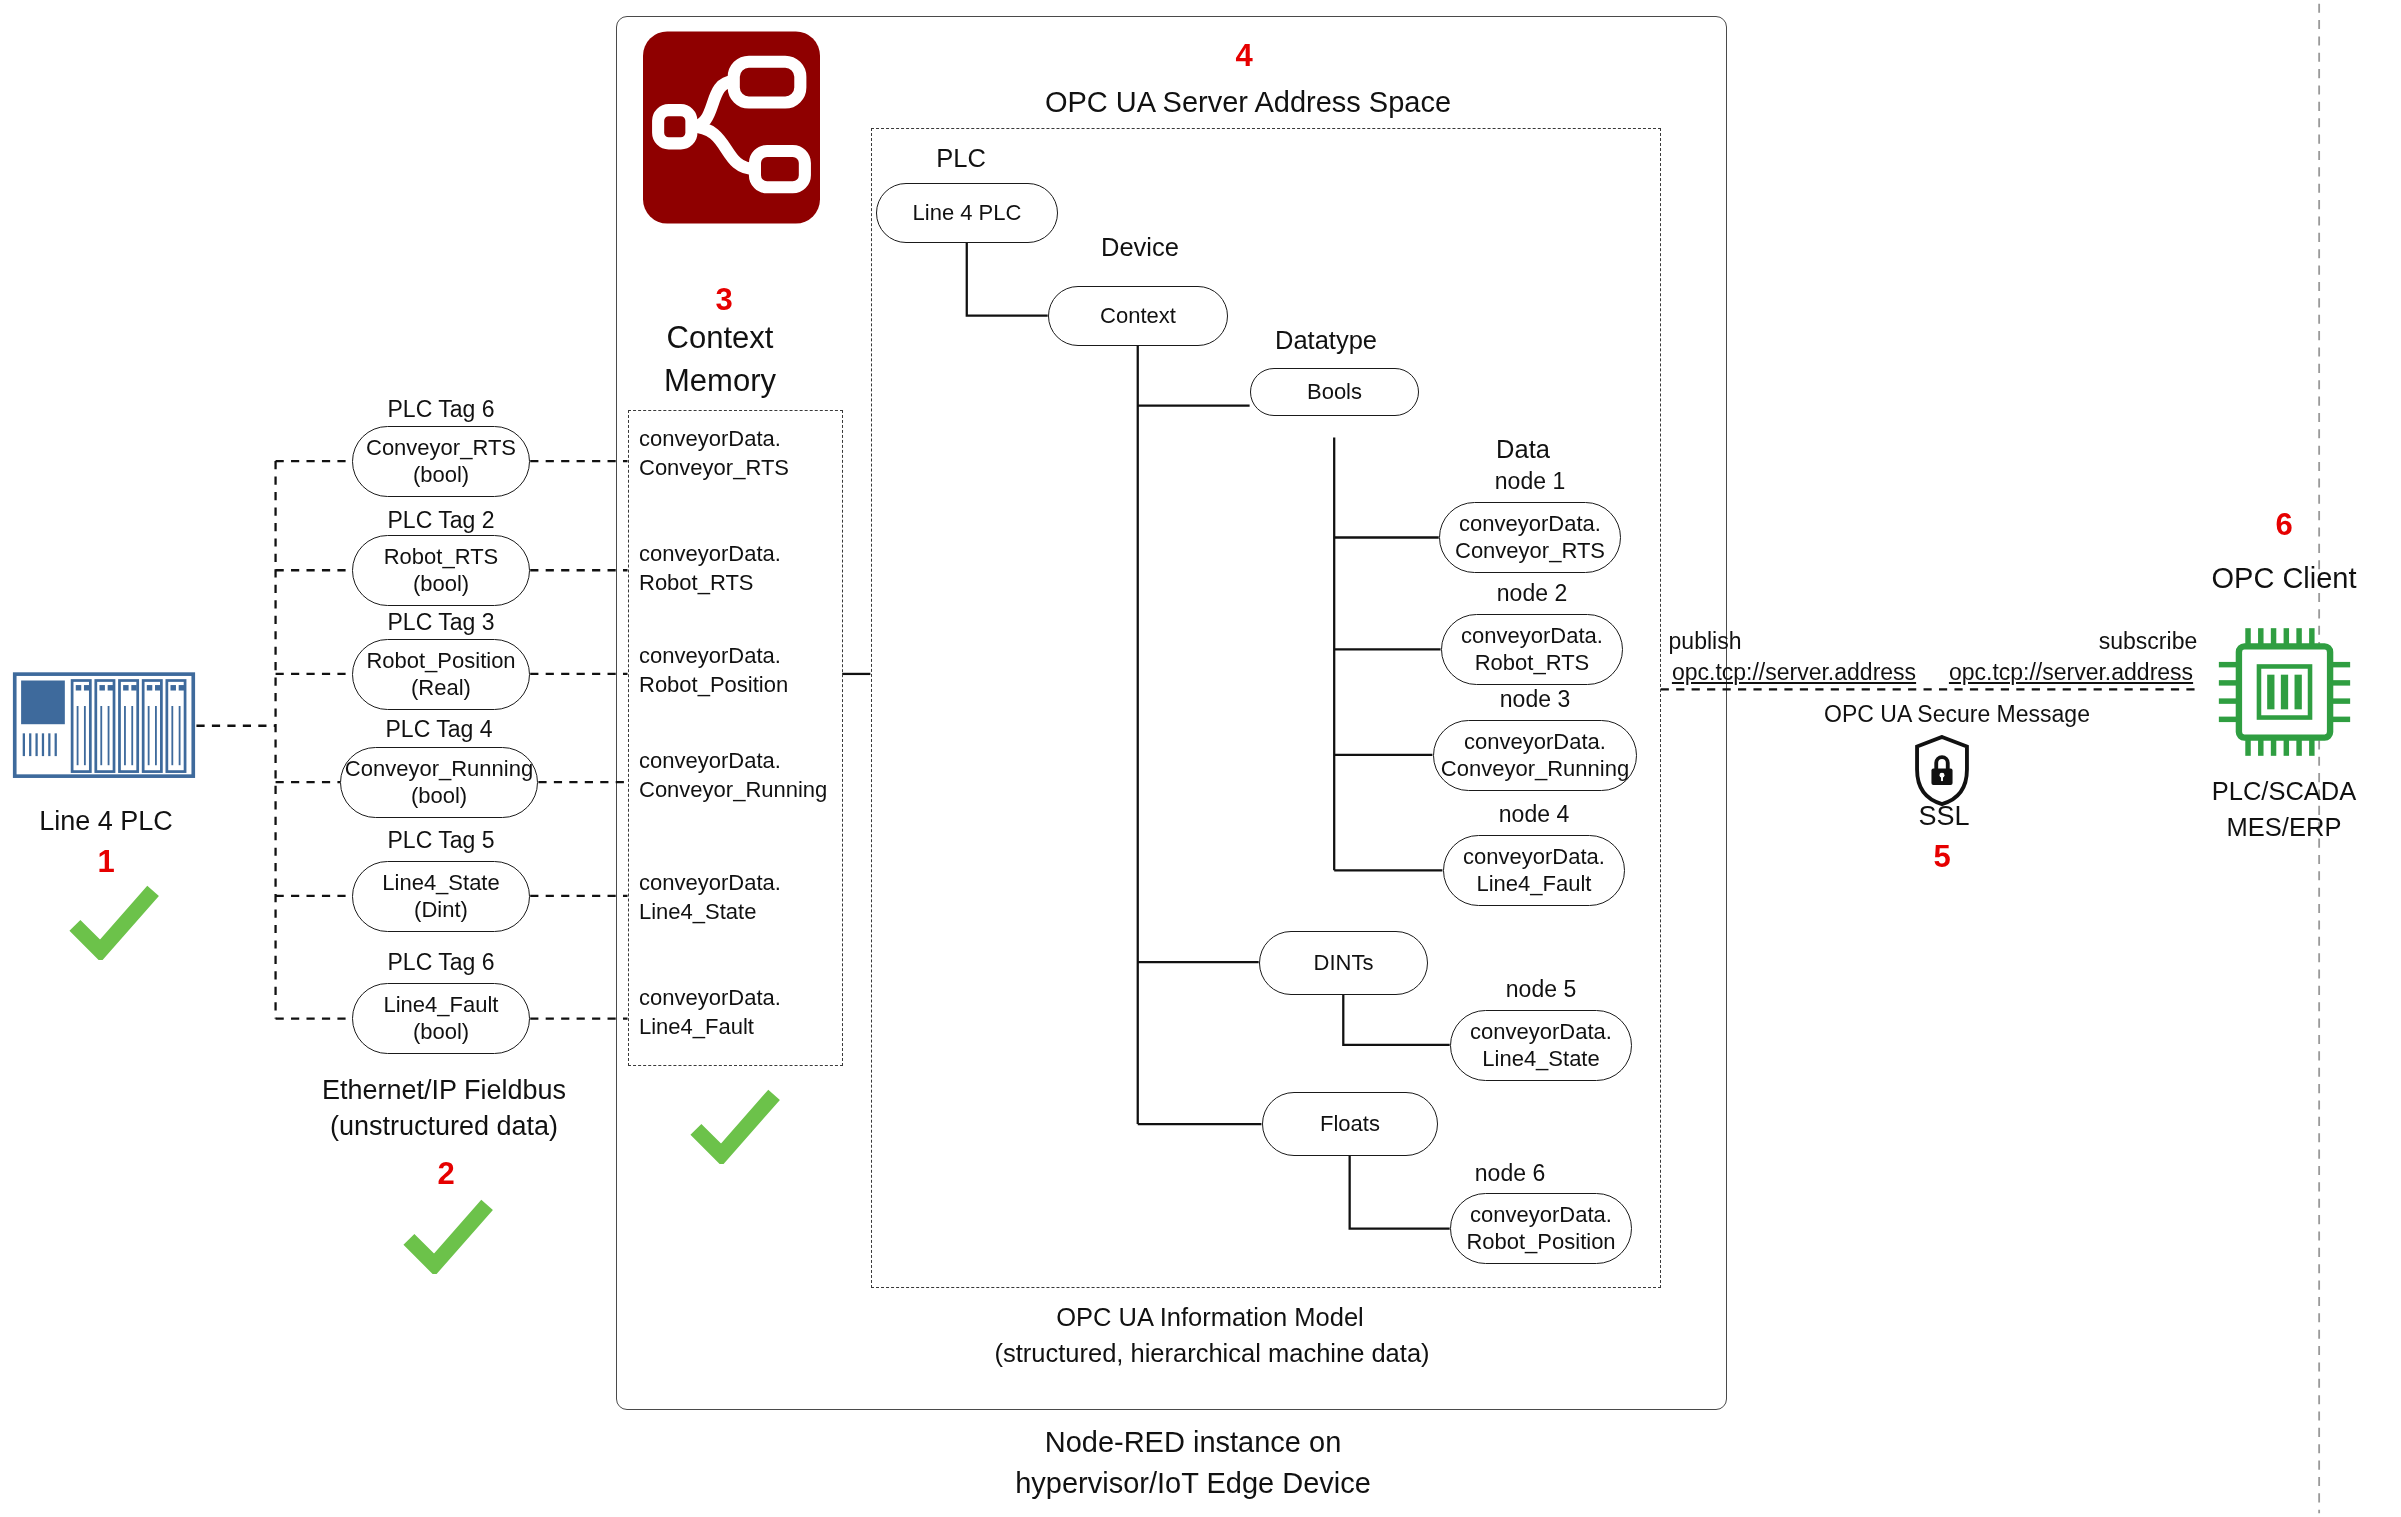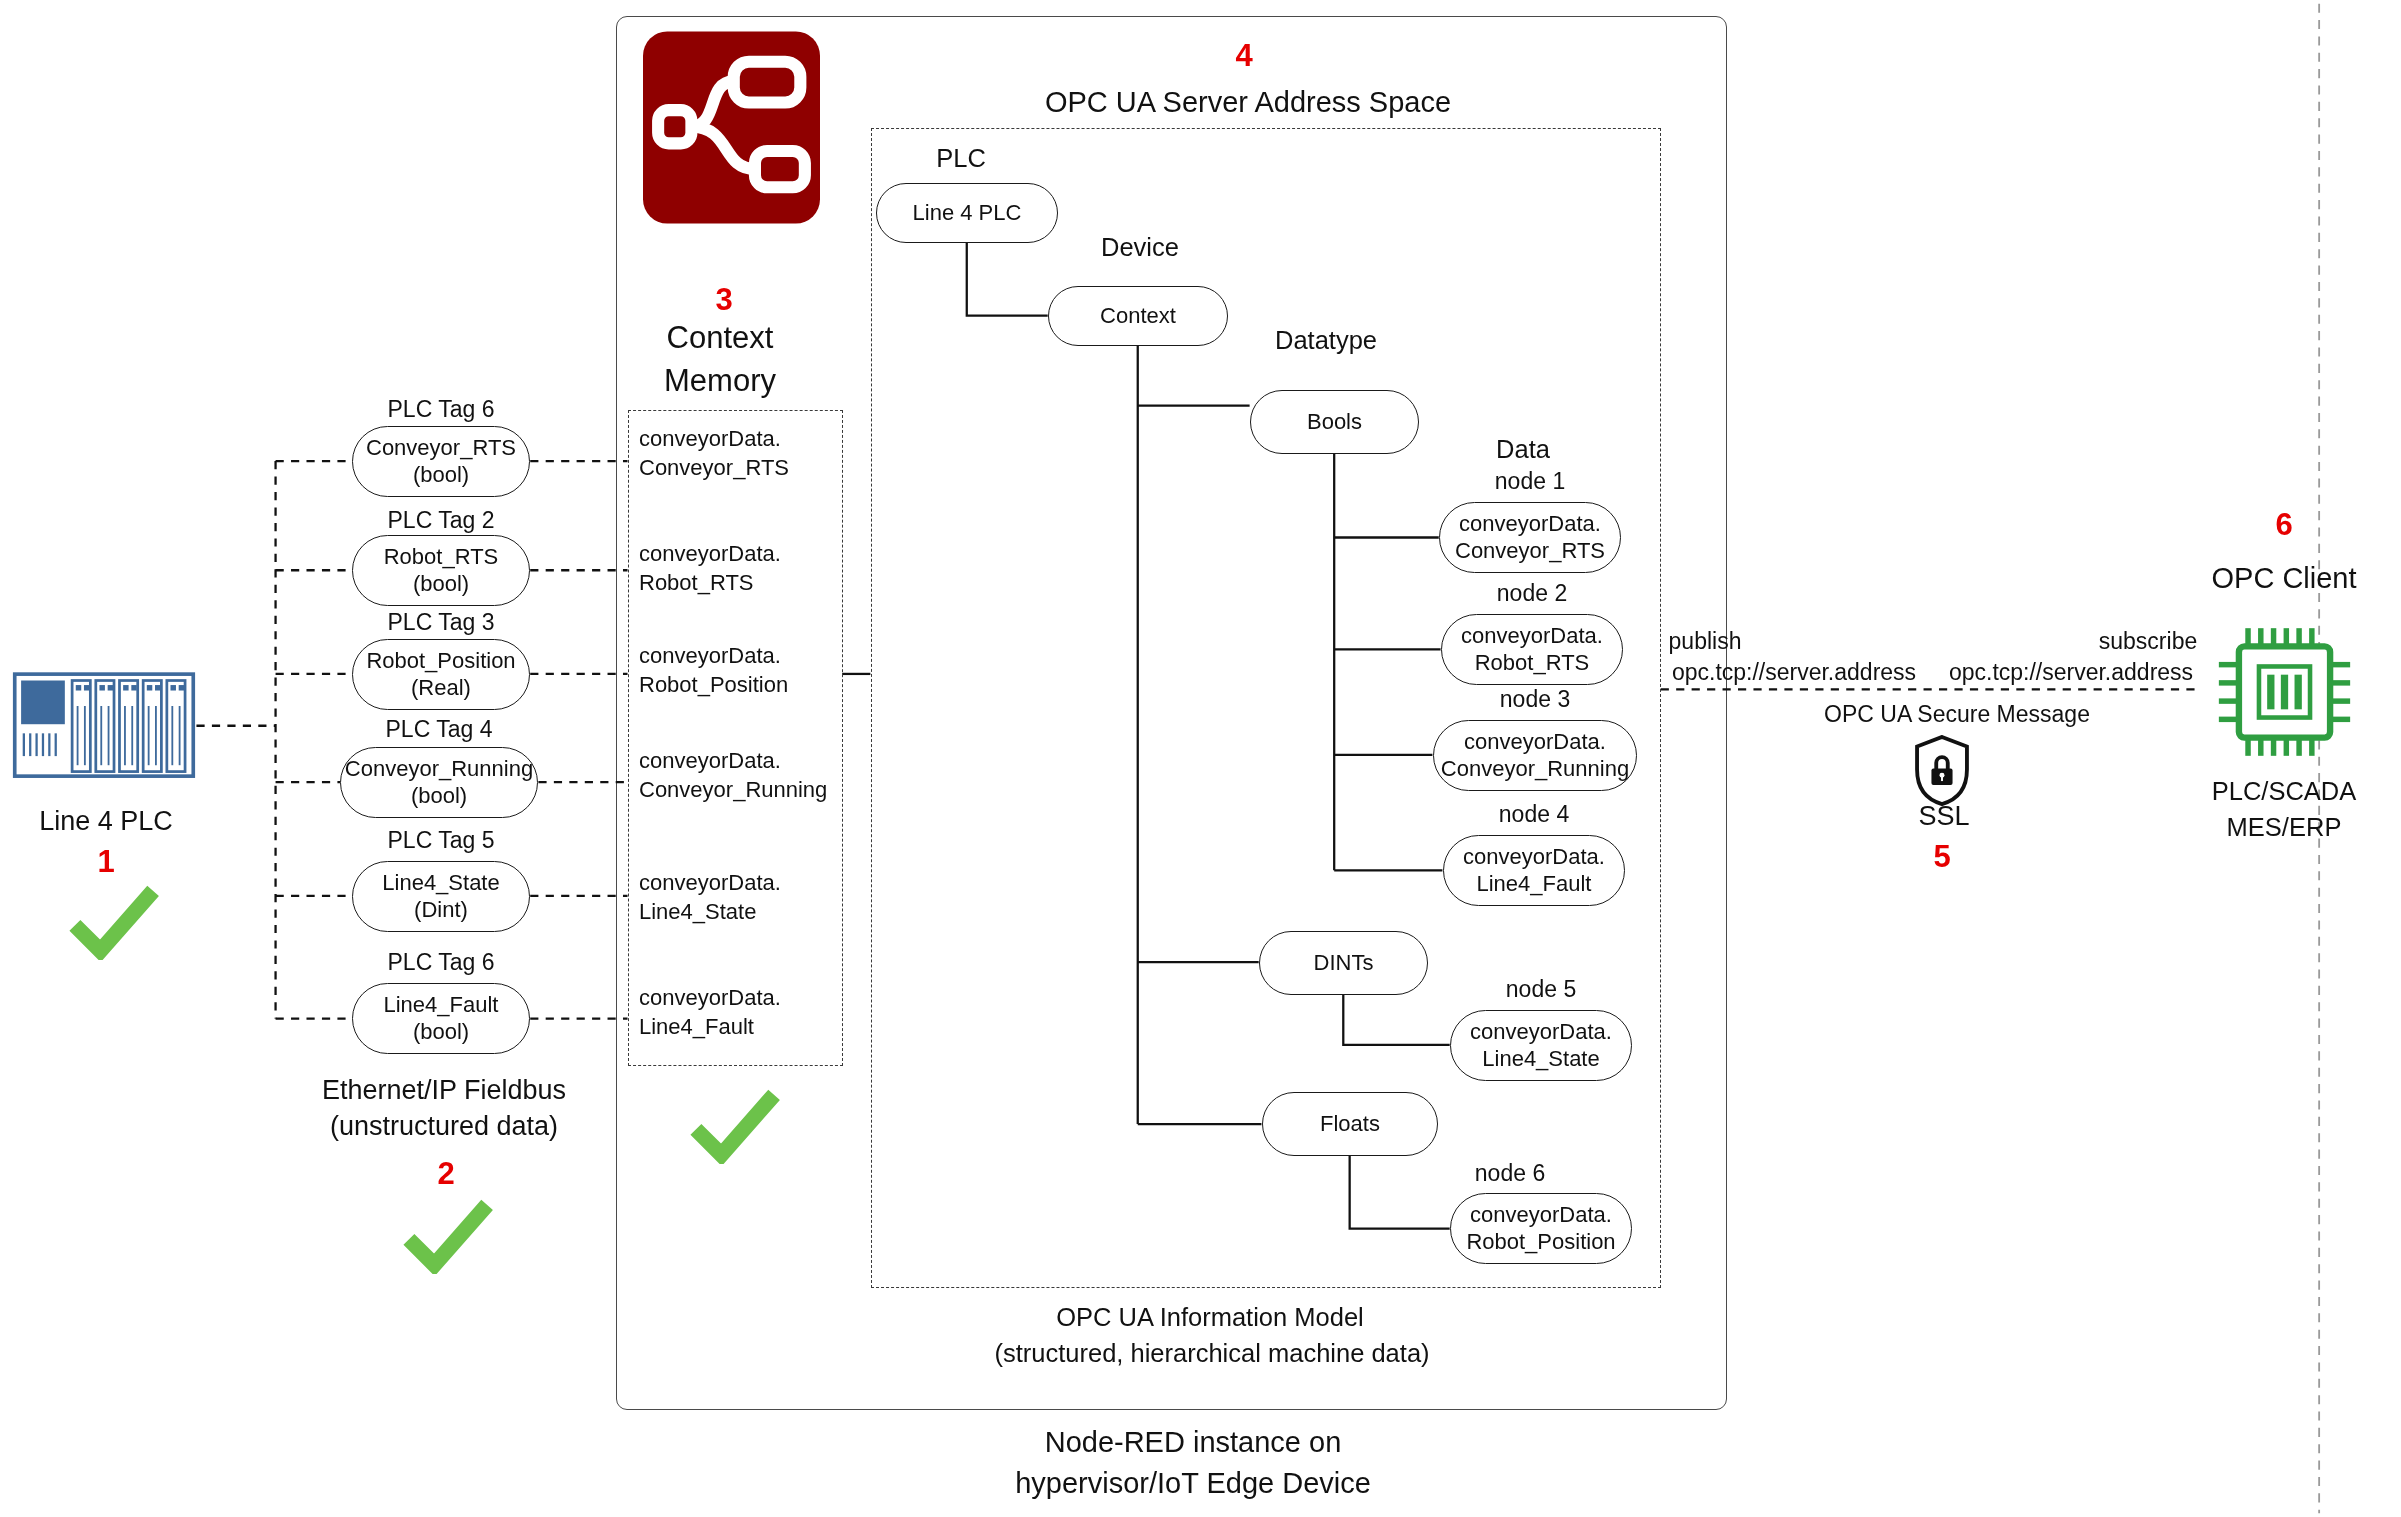--- a/index.html
+++ b/index.html
@@ -7,21 +7,21 @@
   #canvas{position:relative;width:2401px;height:1517px;background:#fff;
           font-family:"Liberation Sans",sans-serif;color:#111;overflow:hidden}
   .abs{position:absolute}
   .ctr{transform:translateX(-50%);white-space:nowrap;text-align:center}
   .oval{position:absolute;display:flex;flex-direction:column;align-items:center;justify-content:center;
         text-align:center;background:#fff;border:1.8px solid #1a1a1a;border-radius:182px;
         font-size:22px;line-height:1.2}
   .dash-box{position:absolute;border:1.8px dashed #3a3a3a;background:transparent}
   .bigbox{position:absolute;border:1.8px solid #4a4a4a;border-radius:11px;background:transparent}
   .step{color:#e60000;font-weight:bold;font-size:31px}.f25{font-size:23px}.f28{font-size:25.5px}.f30{font-size:27px}.f32{font-size:29px}
-  .under{}
+  .under{text-decoration:underline}
   .entry{position:absolute;font-size:22px;line-height:1.3;text-align:left}
   svg{display:block}
   path.d{stroke:#111;stroke-width:2.5;fill:none;stroke-dasharray:9 8}
   path.s{stroke:#111;stroke-width:2.5;fill:none}
   path.g{stroke:#9a9a9a;stroke-width:2;fill:none;stroke-dasharray:10 8}
 </style>
 </head>
 <body>
 
 <div id="canvas">
@@ -210,21 +210,21 @@
   <div class="oval" style="left:876px;top:183px;width:182px;height:60px">
     <span>Line 4 PLC</span>
   </div>
 
   <div class="abs ctr f28" style="left:1140px;top:233px">Device</div>
   <div class="oval" style="left:1048px;top:286px;width:180px;height:60px">
     <span>Context</span>
   </div>
 
   <div class="abs ctr f28" style="left:1326px;top:326px">Datatype</div>
-  <div class="oval" style="left:1250px;top:390px;width:169px;height:64px">
+  <div class="oval" style="left:1250px;top:368px;width:169px;height:48px">
     <span>Bools</span>
   </div>
   <div class="oval" style="left:1259px;top:931px;width:169px;height:64px">
     <span>DINTs</span>
   </div>
   <div class="oval" style="left:1262px;top:1092px;width:176px;height:64px">
     <span>Floats</span>
   </div>
 
   <div class="abs ctr f28" style="left:1523px;top:435px">Data</div>

